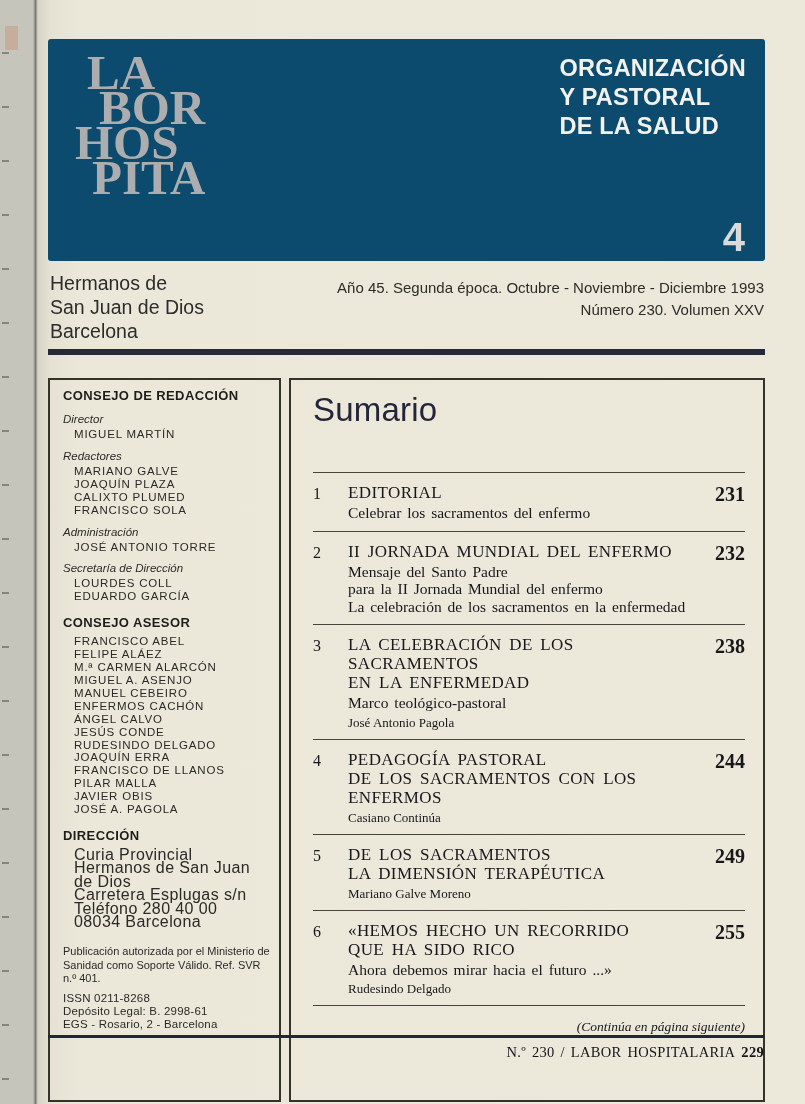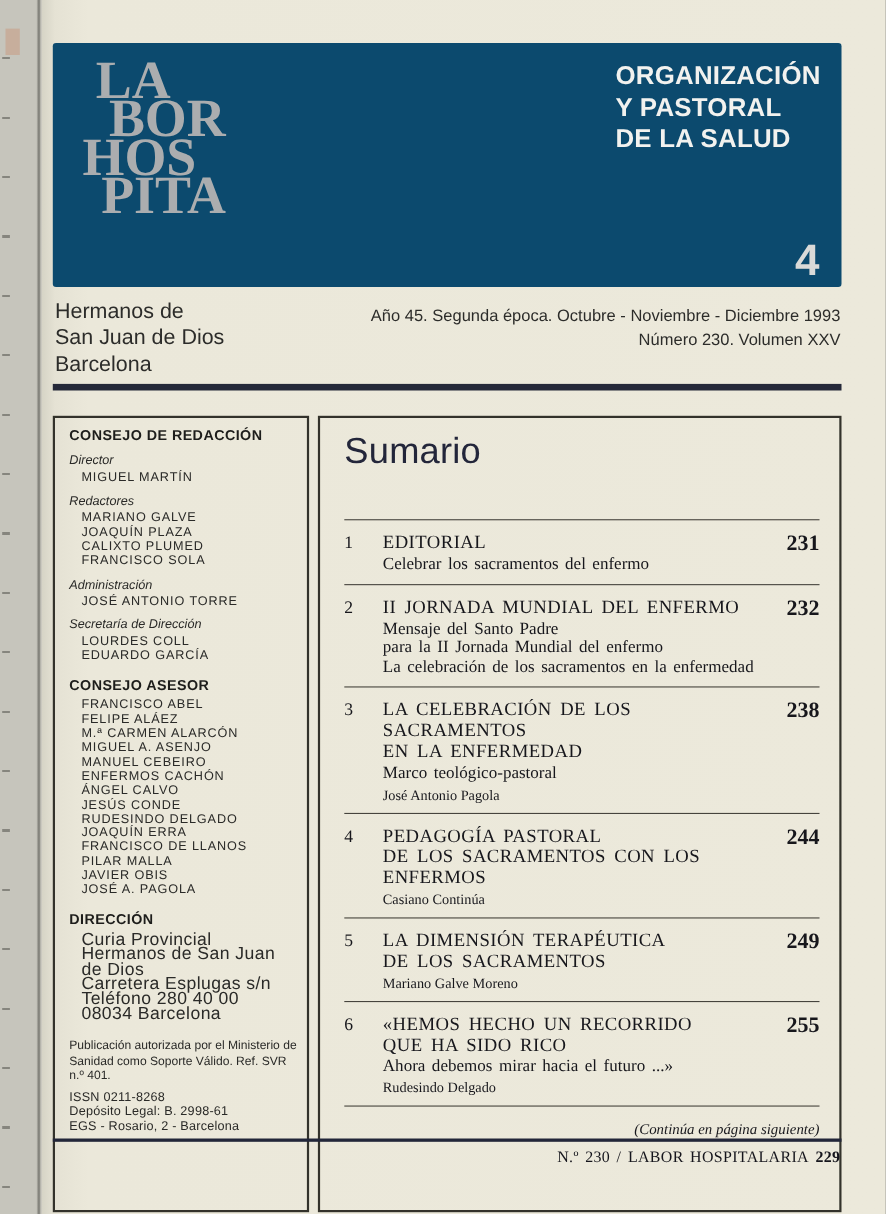--- a/index.html
+++ b/index.html
@@ -235,22 +235,22 @@
             </div>
           <div class="e-author">Casiano Continúa</div>
         </div>
         <div class="e-page">244</div>
       </div>
 
       <div class="entry">
         <div class="e-num">5</div>
         <div class="e-mid">
           <div class="e-title">
+              <div class="t-line">DE LOS SACRAMENTOS</div>
               <div class="t-line">LA DIMENSIÓN TERAPÉUTICA</div>
-              <div class="t-line">DE LOS SACRAMENTOS</div>
             </div>
           <div class="e-author">Mariano Galve Moreno</div>
         </div>
         <div class="e-page">249</div>
       </div>
 
       <div class="entry">
         <div class="e-num">6</div>
         <div class="e-mid">
           <div class="e-title">

